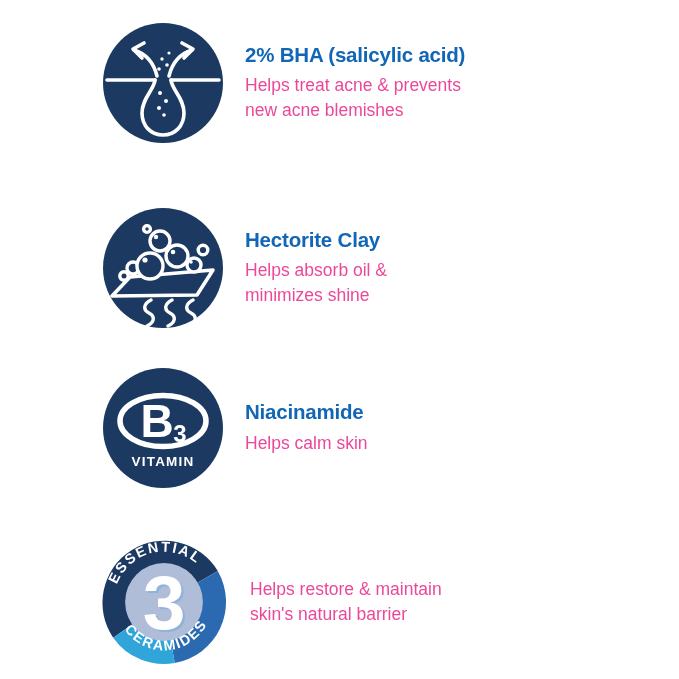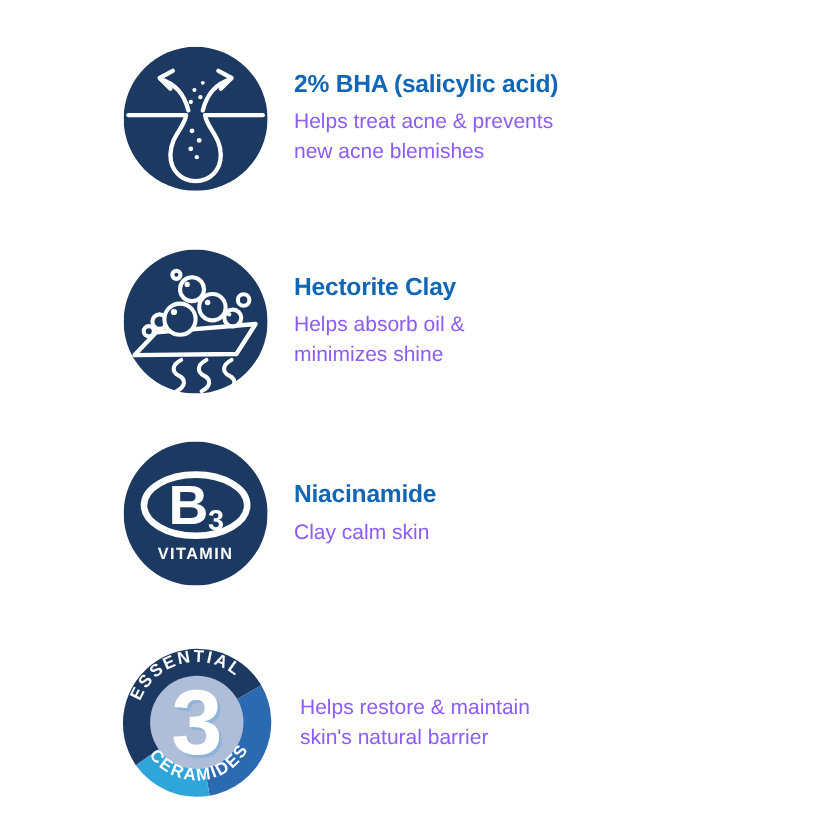--- a/index.html
+++ b/index.html
@@ -12,29 +12,29 @@
   }
   .icon-box{flex:0 0 auto;line-height:0;}
   .text-block{width:262px;}
   .feature-title{
     margin:0 0 7px 0;
     font-size:20.5px;font-weight:700;color:#1166b5;letter-spacing:-0.2px;
     line-height:1.15;
   }
   .feature-desc{
     margin:0;
-    font-size:17.5px;color:#8b5cf6;line-height:1.42;white-space:pre-line;
+    font-size:17.5px;color:#ec4899;line-height:1.42;white-space:pre-line;
   }
 </style>
 </head>
 <body>
 
 <div class="canvas">
 
-  <section class="row" style="top:39px">
+  <section class="row" style="top:23px">
     <div class="icon-box">
       <svg width="120" height="120" viewBox="0 0 120 120">
         <circle cx="60" cy="60" r="60" fill="#1c3961"></circle>
         <g stroke="#ffffff" stroke-width="3.6" fill="none" stroke-linecap="round" stroke-linejoin="round">
           <line x1="4" y1="57" x2="52" y2="57"></line>
           <line x1="68" y1="57" x2="116" y2="57"></line>
           <path d="M52,57 C51,67 39,75 39,90 C39,103 48,112 60,112 C72,112 81,103 81,90 C81,75 69,67 68,57"></path>
           <path d="M54,53 C51,41 44,31 31,27"></path>
           <path d="M66,53 C69,41 76,31 89,27"></path>
           <polyline points="41,20 30,26 39,35"></polyline>
@@ -99,21 +99,21 @@
       <svg width="120" height="120" viewBox="0 0 120 120">
         <circle cx="60" cy="60" r="60" fill="#1c3961"></circle>
         <ellipse cx="60" cy="53" rx="43" ry="25.5" fill="none" stroke="#ffffff" stroke-width="5.5"></ellipse>
         <text x="54" y="69" text-anchor="middle" font-family="Liberation Sans, sans-serif" font-size="46" font-weight="bold" fill="#ffffff">B</text>
         <text x="77" y="74" text-anchor="middle" font-family="Liberation Sans, sans-serif" font-size="24" font-weight="bold" fill="#ffffff">3</text>
         <text x="60" y="98" text-anchor="middle" font-family="Liberation Sans, sans-serif" font-size="13.5" font-weight="bold" letter-spacing="1.2" fill="#ffffff">VITAMIN</text>
       </svg>
     </div>
     <div class="text-block">
       <h2 class="feature-title">Niacinamide</h2>
-      <p class="feature-desc">Clay calm skin</p>
+      <p class="feature-desc">Helps calm skin</p>
     </div>
   </section>
 
   <section class="row" style="top:538px">
     <div class="icon-box" style="margin-left:-3px">
       <svg width="128" height="128" viewBox="0 0 130 130">
         <defs>
           <path id="arcTop" d="M15.7,51.8 A51,51 0 0 1 114.3,51.8"></path>
           <path id="arcBottom" d="M21.3,87.2 A49,49 0 0 0 108.7,87.2"></path>
         </defs>

